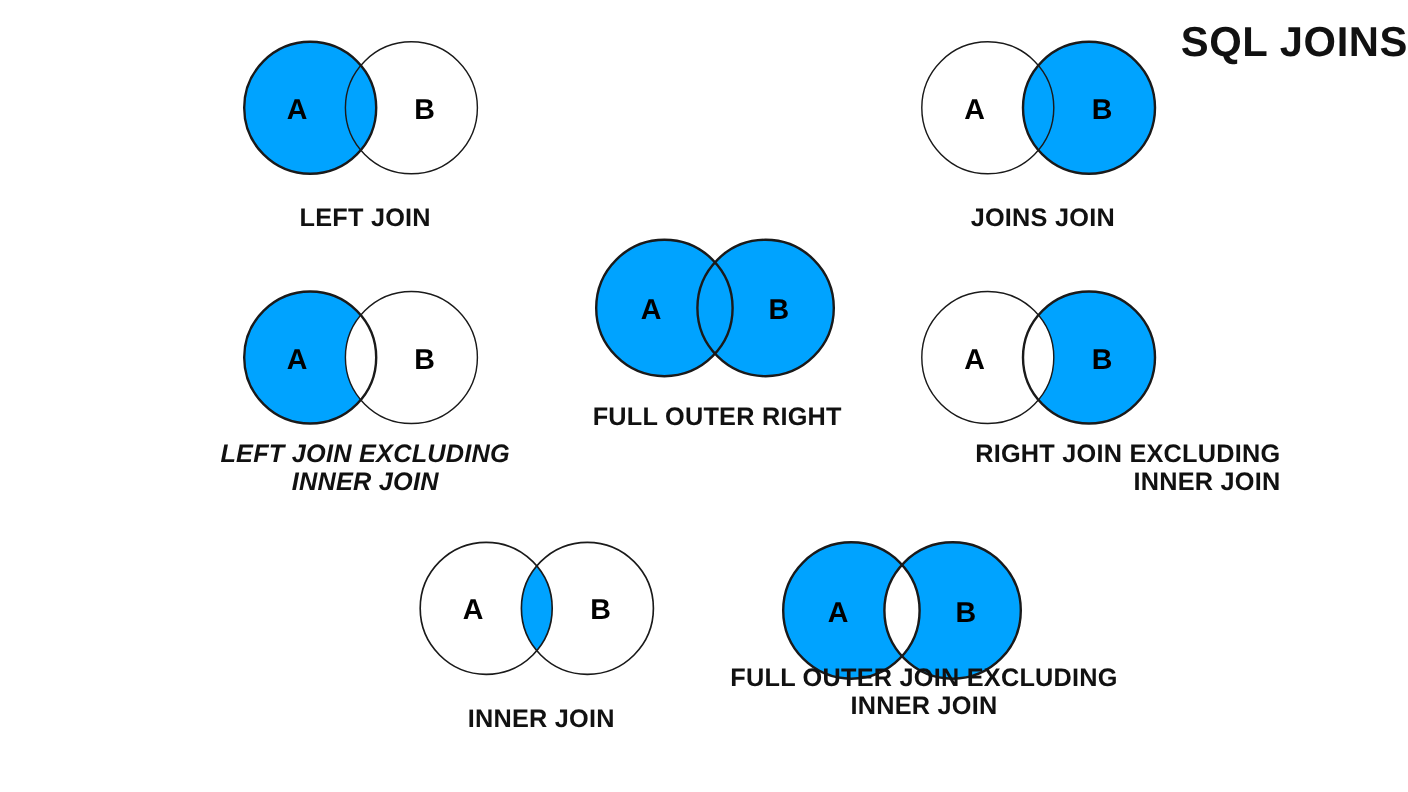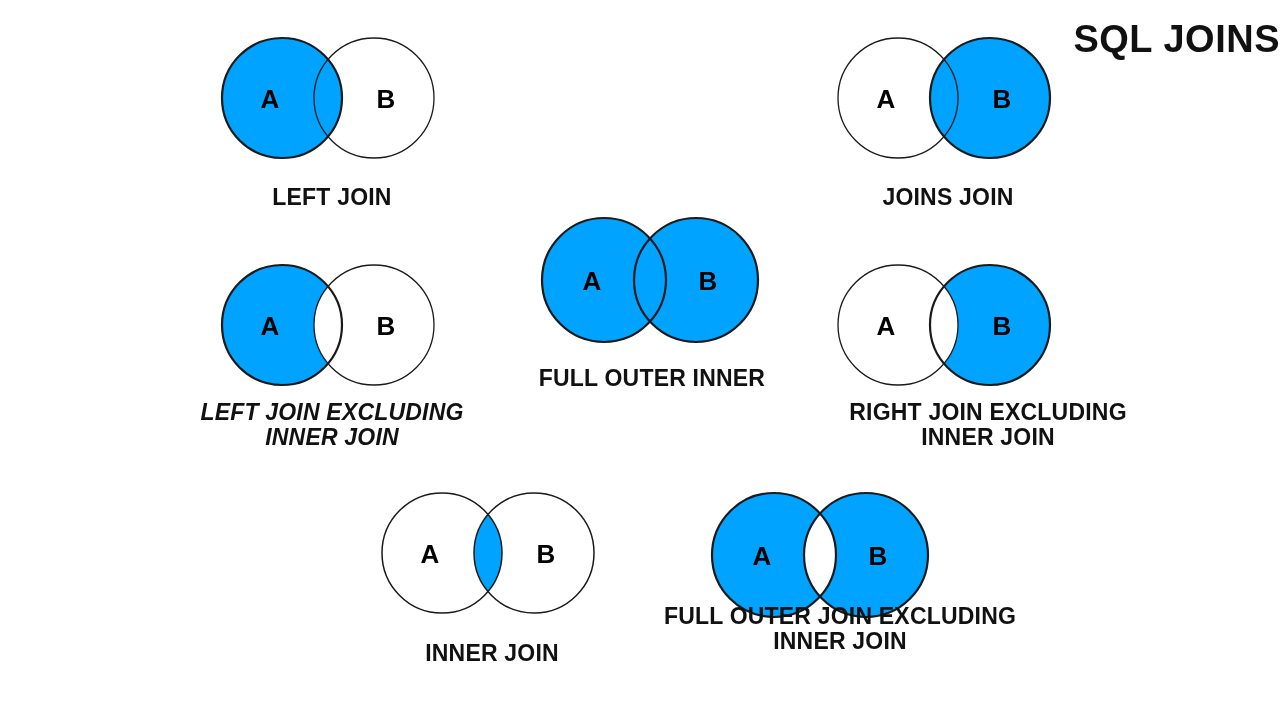--- a/index.html
+++ b/index.html
@@ -53,21 +53,21 @@
   #venn-right-join           { left: 828px; top: 30px; }
   #cap-right-join            { left: 758px; top: 185px; width: 380px; }
 
   #venn-left-excl            { left: 212px; top: 257px; }
   #cap-left-excl             { left: 132px; top: 400px; width: 400px; font-style: italic; }
 
   #venn-full-outer           { left: 532px; top: 210px; }
   #cap-full-outer            { left: 462px; top: 366px; width: 380px; }
 
   #venn-right-excl           { left: 828px; top: 257px; }
-  #cap-right-excl            { left: 788px; top: 400px; width: 400px; }
+  #cap-right-excl            { left: 764px; top: 400px; width: 400px; text-align: right; }
 
   #venn-inner-join           { left: 372px; top: 485px; }
   #cap-inner-join            { left: 302px; top: 641px; width: 380px; }
 
   #venn-full-outer-excl      { left: 702px; top: 485px; }
   #cap-full-outer-excl       { left: 630px; top: 604px; width: 420px; }
 </style>
 </head>
 <body style="background: rgb(255, 255, 255);">
 
@@ -140,21 +140,21 @@
 <div class="venn" id="venn-full-outer">
   <svg width="236" height="144" viewBox="0 0 236 144">
     <circle cx="72" cy="70" r="62" fill="#00A3FF"></circle>
     <circle cx="164" cy="70" r="62" fill="#00A3FF"></circle>
     <circle cx="72" cy="70" r="62" fill="none" stroke="#1a1a1a" stroke-width="2.2"></circle>
     <circle cx="164" cy="70" r="62" fill="none" stroke="#1a1a1a" stroke-width="2.2"></circle>
     <text x="60" y="80" font-family="Liberation Sans, sans-serif" font-size="26" font-weight="bold" fill="#000000" text-anchor="middle">A</text>
     <text x="176" y="80" font-family="Liberation Sans, sans-serif" font-size="26" font-weight="bold" fill="#000000" text-anchor="middle">B</text>
   </svg>
 </div>
-<div class="venn-caption" id="cap-full-outer">FULL OUTER INNER</div>
+<div class="venn-caption" id="cap-full-outer">FULL OUTER RIGHT</div>
 
 <div class="venn" id="venn-right-excl">
   <svg width="230" height="140" viewBox="0 0 230 140">
     <defs>
       <clipPath id="clipA-rex">
           <circle cx="70" cy="68" r="60"></circle>
         </clipPath>
     </defs>
     <circle cx="70" cy="68" r="60" fill="#ffffff"></circle>
     <circle cx="162" cy="68" r="60" fill="#00A3FF"></circle>

